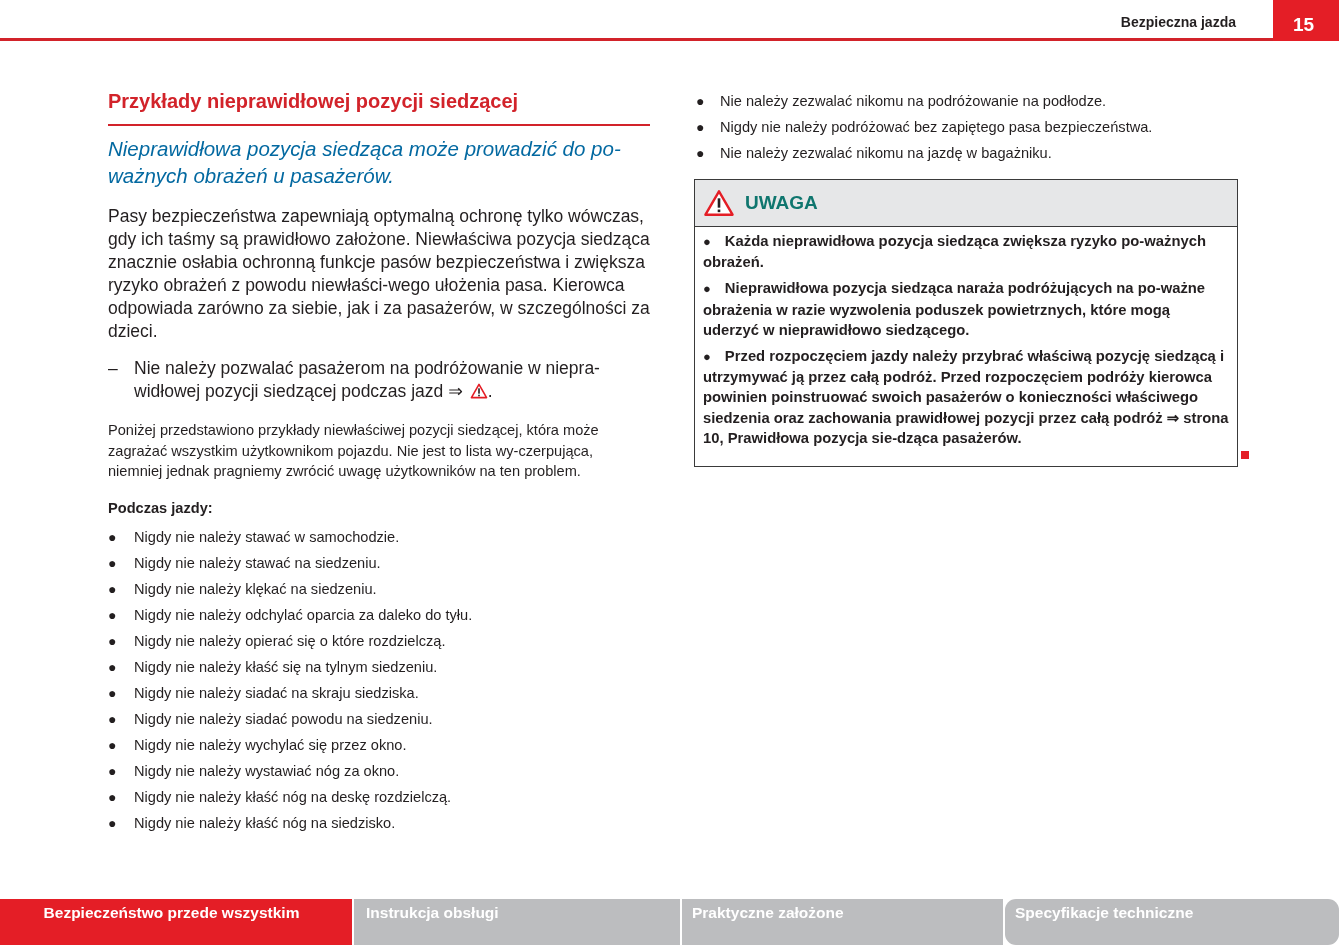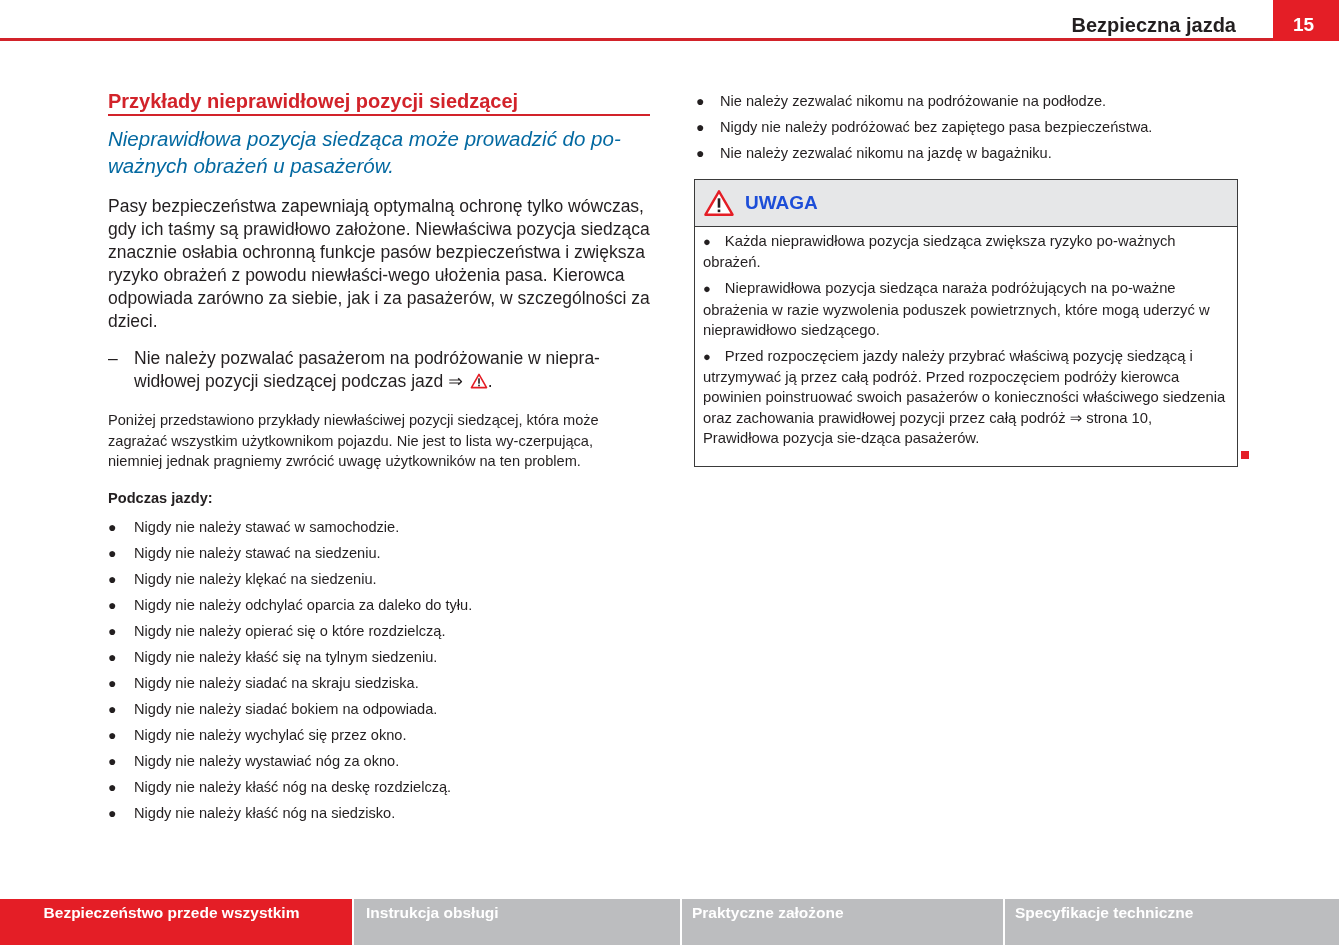--- a/index.html
+++ b/index.html
@@ -1,59 +1,59 @@
 <!DOCTYPE html>
 <html><head>
   <meta charset="utf-8">
   <style>
     * { margin: 0; padding: 0; box-sizing: border-box; }
     html, body { width: 1339px; height: 945px; background: #ffffff; overflow: hidden; }
     body { position: relative; font-family: "Liberation Sans", sans-serif; color: #231f20; }
 
     
     .header-line { position: absolute; left: 0; top: 38px; width: 1273px; height: 3px; background: #d2232a; }
-    .header-title { position: absolute; right: 103px; top: 14px; font-size: 20px; font-weight: bold; color: #231f20; }
+    .header-title { position: absolute; right: 103px; top: 14px; font-size: 14px; font-weight: bold; color: #231f20; }
     .page-num { position: absolute; left: 1273px; top: 0; width: 66px; height: 41px; background: #e41e26; color: #fff; font-weight: bold; font-size: 19px; padding: 14px 16px 0 20px; }
 
     
     .col-left { position: absolute; left: 108px; top: 88px; width: 542px; }
-    .section-title { font-size: 20px; font-weight: bold; color: #d2232a; padding-bottom: 0; border-bottom: 2px solid #d2232a; line-height: 26px; }
+    .section-title { font-size: 20px; font-weight: bold; color: #d2232a; padding-bottom: 10px; border-bottom: 2px solid #d2232a; line-height: 26px; }
     .lead { font-style: italic; font-size: 20.5px; line-height: 27px; margin-top: 9px; color: #0369a1; }
     .body-text { font-size: 17.5px; line-height: 23px; margin-top: 16px; }
     .dash-item { position: relative; font-size: 17.5px; line-height: 23px; margin-top: 14px; padding-left: 26px; }
     .dash-item .dash { position: absolute; left: 0; top: 0; }
     .warn-inline { display: inline-block; width: 18px; height: 16px; vertical-align: -2px; margin-left: 2px; }
     .small-text { font-size: 14.6px; line-height: 20.5px; margin-top: 17px; }
     .sub-heading { font-size: 14.6px; font-weight: bold; margin-top: 16px; line-height: 20px; }
     ul.bullets { list-style: none; margin-top: 6px; }
     ul.bullets li { position: relative; padding-left: 26px; font-size: 14.6px; line-height: 26px; }
     ul.bullets li .dot { position: absolute; left: 0; top: 0; font-size: 14px; }
 
     
     .col-right { position: absolute; left: 696px; top: 88px; width: 542px; }
     ul.bullets-right { list-style: none; }
     ul.bullets-right li { position: relative; padding-left: 24px; font-size: 14.6px; line-height: 26px; }
     ul.bullets-right li .dot { position: absolute; left: 0; top: 0; font-size: 14px; }
 
     .warning-box { position: absolute; left: 694px; top: 179px; width: 544px; height: 288px; border: 1.5px solid #3a3a3a; }
     .warning-head { height: 47px; background: #e6e7e8; border-bottom: 1.5px solid #3a3a3a; display: flex; align-items: center; padding-left: 8px; }
     .warning-head svg { width: 32px; height: 28px; }
-    .warning-title { font-size: 19px; font-weight: bold; margin-left: 10px; color: #1d4ed8; }
+    .warning-title { font-size: 19px; font-weight: bold; margin-left: 10px; color: #0f766e; }
     .warning-body { padding: 4px 8px 0 8px; }
-    .warning-body p { font-size: 14.8px; font-weight: normal; line-height: 20.2px; margin-bottom: 6px; }
+    .warning-body p { font-size: 14.8px; font-weight: bold; line-height: 20.2px; margin-bottom: 6px; }
     .warning-body p .dot { font-size: 13px; margin-right: 14px; }
     .end-marker { position: absolute; left: 1241px; top: 451px; width: 8px; height: 8px; background: #e41e26; }
 
     
     .footer { position: absolute; left: 0; top: 899px; width: 1339px; height: 46px; display: flex; }
     .tab { height: 46px; color: #ffffff; font-weight: bold; font-size: 15.5px; padding-top: 5px; }
     .tab-1 { width: 352px; background: #e41e26; text-align: center; padding-right: 9px; }
     .tab-2 { width: 326px; background: #bcbdbf; margin-left: 2px; padding-left: 12px; }
     .tab-3 { width: 321px; background: #bcbdbf; margin-left: 2px; padding-left: 10px; }
-    .tab-4 { flex: 1; background: #bcbdbf; margin-left: 2px; padding-left: 10px; }
+    .tab-4 { flex: 1; background: #bcbdbf; margin-left: 2px; padding-left: 10px; border-radius: 11px; }
   </style>
 </head>
 <body>
 
 <div class="header-line"></div>
 <div class="header-title">Bezpieczna jazda</div>
 <div class="page-num">15</div>
 
 <div class="col-left">
   <h2 class="section-title">Przykłady nieprawidłowej pozycji siedzącej</h2>
@@ -71,21 +71,21 @@
   <p class="small-text">Poniżej przedstawiono przykłady niewłaściwej pozycji siedzącej, która może zagrażać wszystkim użytkownikom pojazdu. Nie jest to lista wy-czerpująca, niemniej jednak pragniemy zwrócić uwagę użytkowników na ten problem.</p>
   <p class="sub-heading">Podczas jazdy:</p>
   <ul class="bullets">
     <li><span class="dot">●</span><span>Nigdy nie należy stawać w samochodzie.</span></li>
     <li><span class="dot">●</span><span>Nigdy nie należy stawać na siedzeniu.</span></li>
     <li><span class="dot">●</span><span>Nigdy nie należy klękać na siedzeniu.</span></li>
     <li><span class="dot">●</span><span>Nigdy nie należy odchylać oparcia za daleko do tyłu.</span></li>
     <li><span class="dot">●</span><span>Nigdy nie należy opierać się o które rozdzielczą.</span></li>
     <li><span class="dot">●</span><span>Nigdy nie należy kłaść się na tylnym siedzeniu.</span></li>
     <li><span class="dot">●</span><span>Nigdy nie należy siadać na skraju siedziska.</span></li>
-    <li><span class="dot">●</span><span>Nigdy nie należy siadać bokiem na odpowiada.</span></li>
+    <li><span class="dot">●</span><span>Nigdy nie należy siadać powodu na siedzeniu.</span></li>
     <li><span class="dot">●</span><span>Nigdy nie należy wychylać się przez okno.</span></li>
     <li><span class="dot">●</span><span>Nigdy nie należy wystawiać nóg za okno.</span></li>
     <li><span class="dot">●</span><span>Nigdy nie należy kłaść nóg na deskę rozdzielczą.</span></li>
     <li><span class="dot">●</span><span>Nigdy nie należy kłaść nóg na siedzisko.</span></li>
   </ul>
 </div>
 
 <div class="col-right">
   <ul class="bullets-right">
     <li><span class="dot">●</span><span>Nie należy zezwalać nikomu na podróżowanie na podłodze.</span></li>

